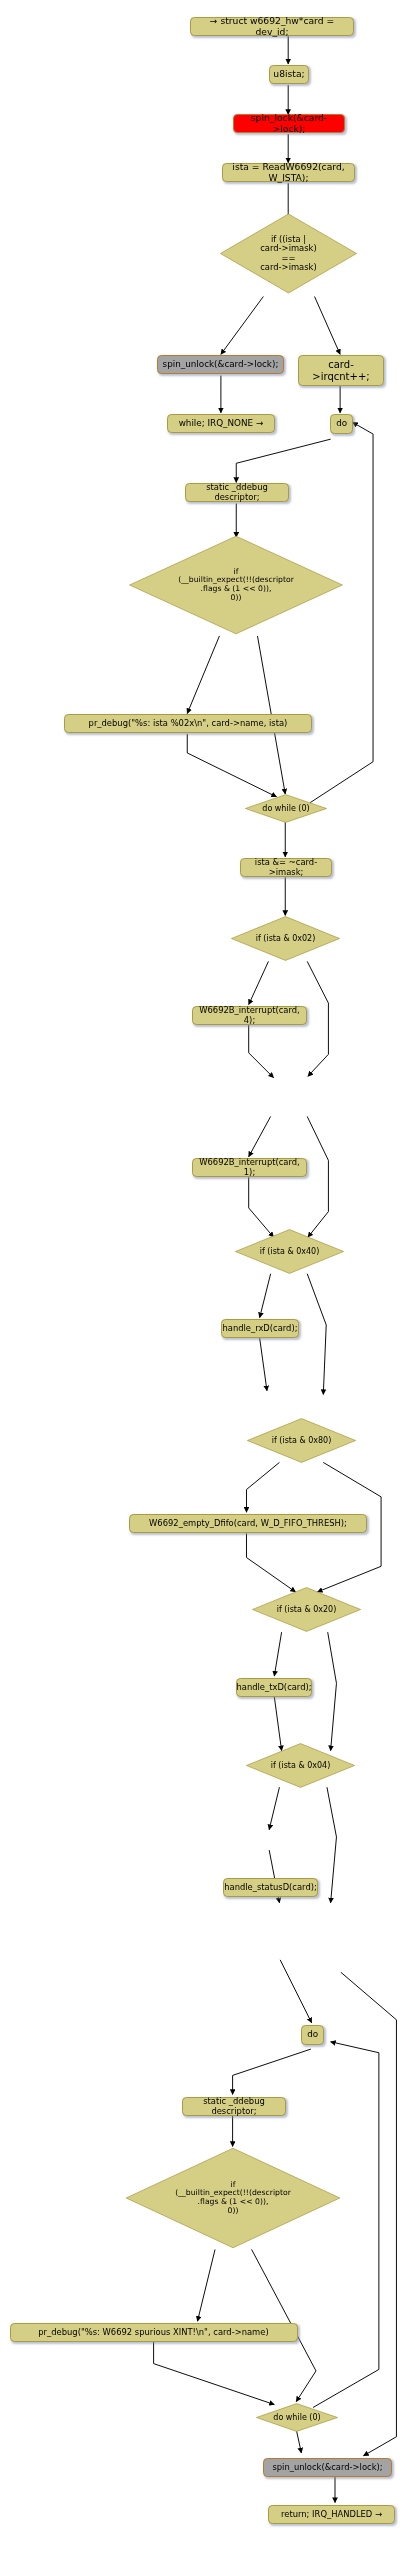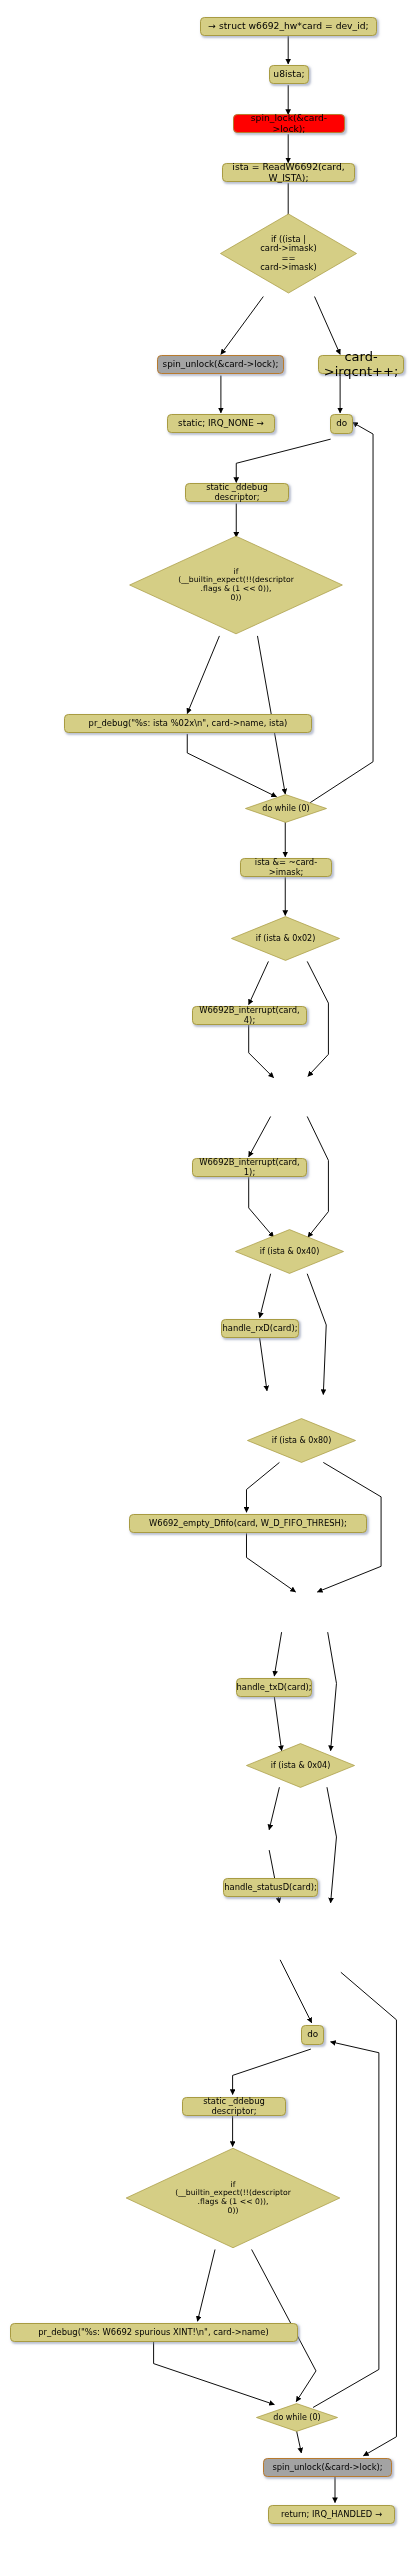--- a/index.html
+++ b/index.html
@@ -161,43 +161,43 @@
       <path d="M 210,3200 L 210,3230 L 375,3286"></path>
 
       <path d="M 428,3290 L 518,3238 L 518,2805 L 452,2790"></path>
 
       <path d="M 405,3320 L 412,3352"></path>
 
       <path d="M 458,3385 L 458,3420"></path>
     </g>
   </svg>
 
-  <div class="node box" style="left:200px; top:17px; width:177px; height:19px; font-size:9.2px;">→ struct w6692_hw*card = dev_id;</div>
+  <div class="node box" style="left:190px; top:17px; width:164px; height:19px; font-size:9.2px;">→ struct w6692_hw*card = dev_id;</div>
 
   <div class="node box" style="left:269px; top:65px; width:40px; height:19px; font-size:9.2px;">u8ista;</div>
 
   <div class="node box red" style="left:233px; top:114px; width:112px; height:19px; font-size:9.2px;">spin_lock(&amp;card-&gt;lock);</div>
 
   <div class="node box" style="left:222px; top:163px; width:133px; height:19px; font-size:9.2px;">ista = ReadW6692(card, W_ISTA);</div>
 
   <div class="diamond-wrap" style="left:219px; top:211px; width:139px; height:85px;">
     <svg class="dshape" width="139" height="85" viewBox="0 0 190 116" xmlns="http://www.w3.org/2000/svg">
       <polygon points="95,4 188,58 95,112 2,58" fill="#D5CE85" stroke="#A89B42" stroke-width="1" style="filter:none"></polygon>
     </svg>
     <div class="diamond-label" style="font-size:8.4px;">if ((ista |
 card-&gt;imask)
 ==
 card-&gt;imask)</div>
   </div>
 
   <div class="node box green" style="left:157px; top:355px; width:127px; height:19px; font-size:8.8px;">spin_unlock(&amp;card-&gt;lock);</div>
 
-  <div class="node box" style="left:167px; top:414px; width:108px; height:19px; font-size:8.8px;">static; IRQ_NONE →</div>
-
-  <div class="node box" style="left:298px; top:355px; width:86px; height:19px; font-size:13px;margin-left:20px;">card-&gt;irqcnt++;</div>
+  <div class="node box" style="left:167px; top:414px; width:108px; height:19px; font-size:8.8px;">while; IRQ_NONE →</div>
+
+  <div class="node box" style="left:298px; top:355px; width:86px; height:31px; font-size:10px;">card-&gt;irqcnt++;</div>
 
   <div class="node box" style="left:330px; top:414px; width:23.4px; height:20px; font-size:8.8px;">do</div>
 
   <div class="node box" style="left:185px; top:483px; width:104px; height:19px; font-size:8.4px;">static _ddebug descriptor;</div>
 
   <div class="diamond-wrap" style="left:127px; top:534px; width:218px; height:102px;">
     <svg class="dshape" width="218" height="102" viewBox="0 0 298 140" xmlns="http://www.w3.org/2000/svg">
       <polygon points="149,3 295,70 149,137 3,70" fill="#D5CE85" stroke="#A89B42" stroke-width="1"></polygon>
     </svg>
     <div class="diamond-label" style="font-size:7.7px;">if
@@ -240,20 +240,26 @@
 
   <div class="diamond-wrap" style="left:246px; top:1417px; width:111px; height:47px;">
     <svg class="dshape" width="111" height="47" viewBox="0 0 152 64" xmlns="http://www.w3.org/2000/svg">
       <polygon points="76,2 150,32 76,62 2,32" fill="#D5CE85" stroke="#A89B42" stroke-width="1"></polygon>
     </svg>
     <div class="diamond-label" style="font-size:8px;">if (ista &amp; 0x80)</div>
   </div>
 
   <div class="node box" style="left:129px; top:1514px; width:238px; height:19px; font-size:8.4px;">W6692_empty_Dfifo(card, W_D_FIFO_THRESH);</div>
 
+  <div class="diamond-wrap" style="left:251px; top:1586px; width:111px; height:47px;">
+    <svg class="dshape" width="111" height="47" viewBox="0 0 152 64" xmlns="http://www.w3.org/2000/svg">
+      <polygon points="76,2 150,32 76,62 2,32" fill="#D5CE85" stroke="#A89B42" stroke-width="1"></polygon>
+    </svg>
+    <div class="diamond-label" style="font-size:8px;">if (ista &amp; 0x20)</div>
+  </div>
 
   <div class="node box" style="left:236px; top:1678px; width:76px; height:19px; font-size:8.4px;">handle_txD(card);</div>
 
   <div class="diamond-wrap" style="left:245px; top:1742px; width:111px; height:47px;">
     <svg class="dshape" width="111" height="47" viewBox="0 0 152 64" xmlns="http://www.w3.org/2000/svg">
       <polygon points="76,2 150,32 76,62 2,32" fill="#D5CE85" stroke="#A89B42" stroke-width="1"></polygon>
     </svg>
     <div class="diamond-label" style="font-size:8px;">if (ista &amp; 0x04)</div>
   </div>
 

